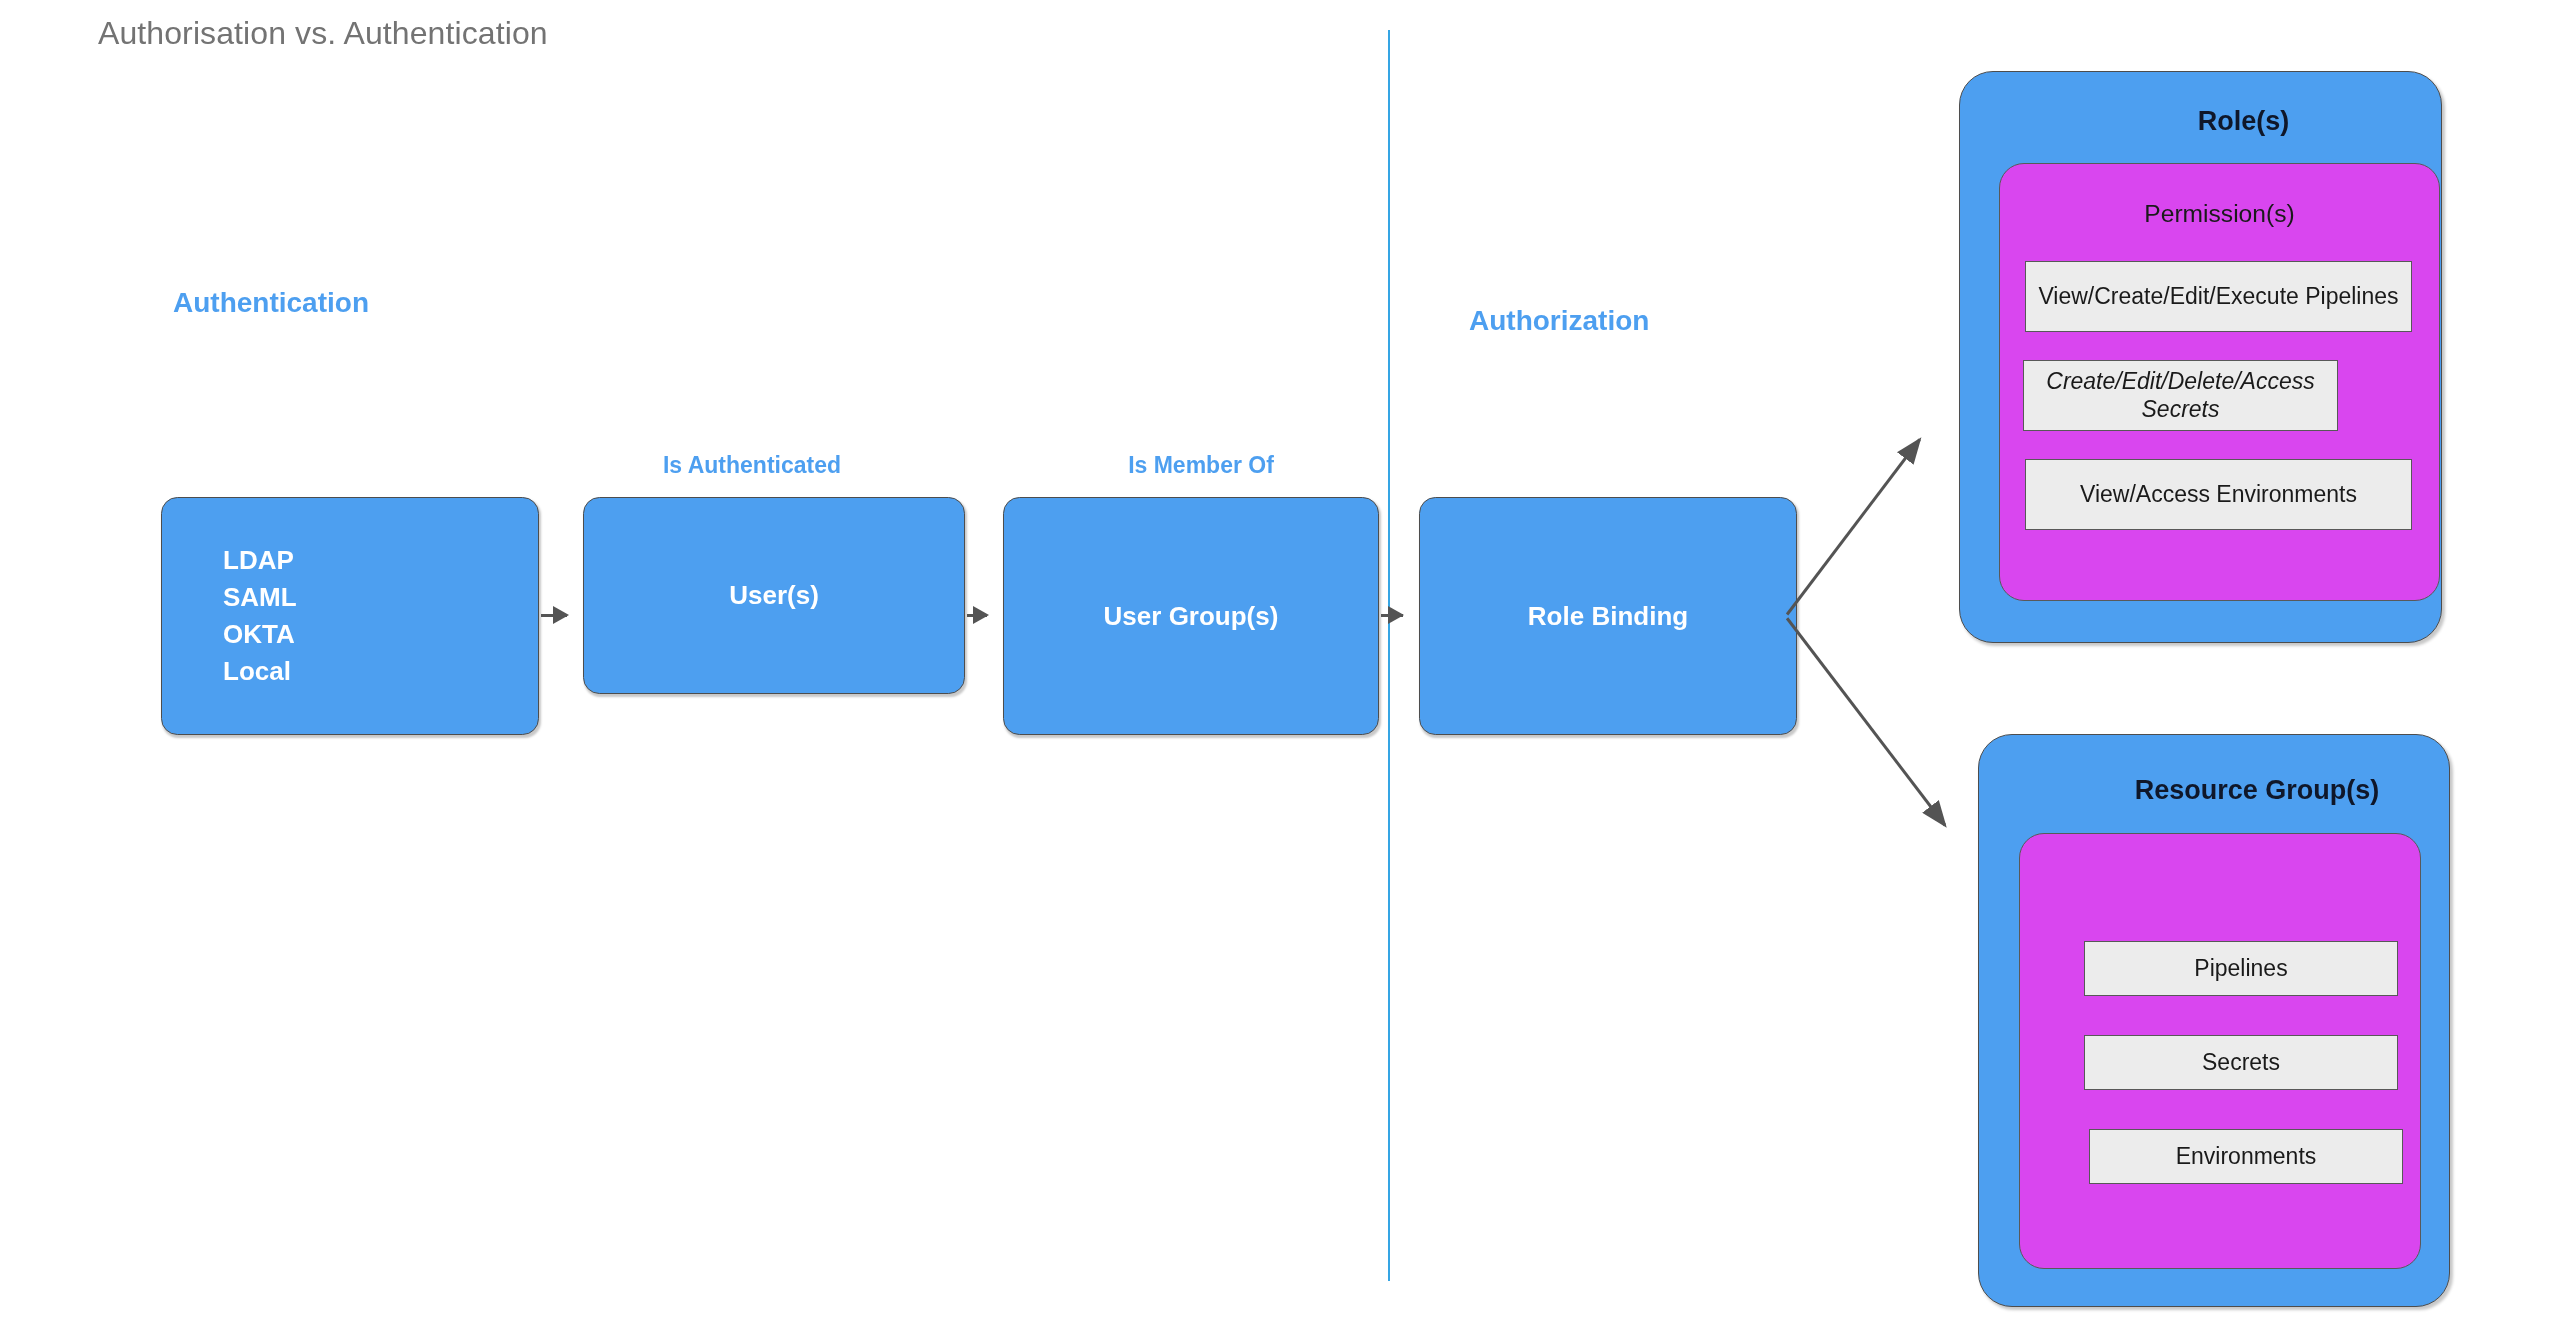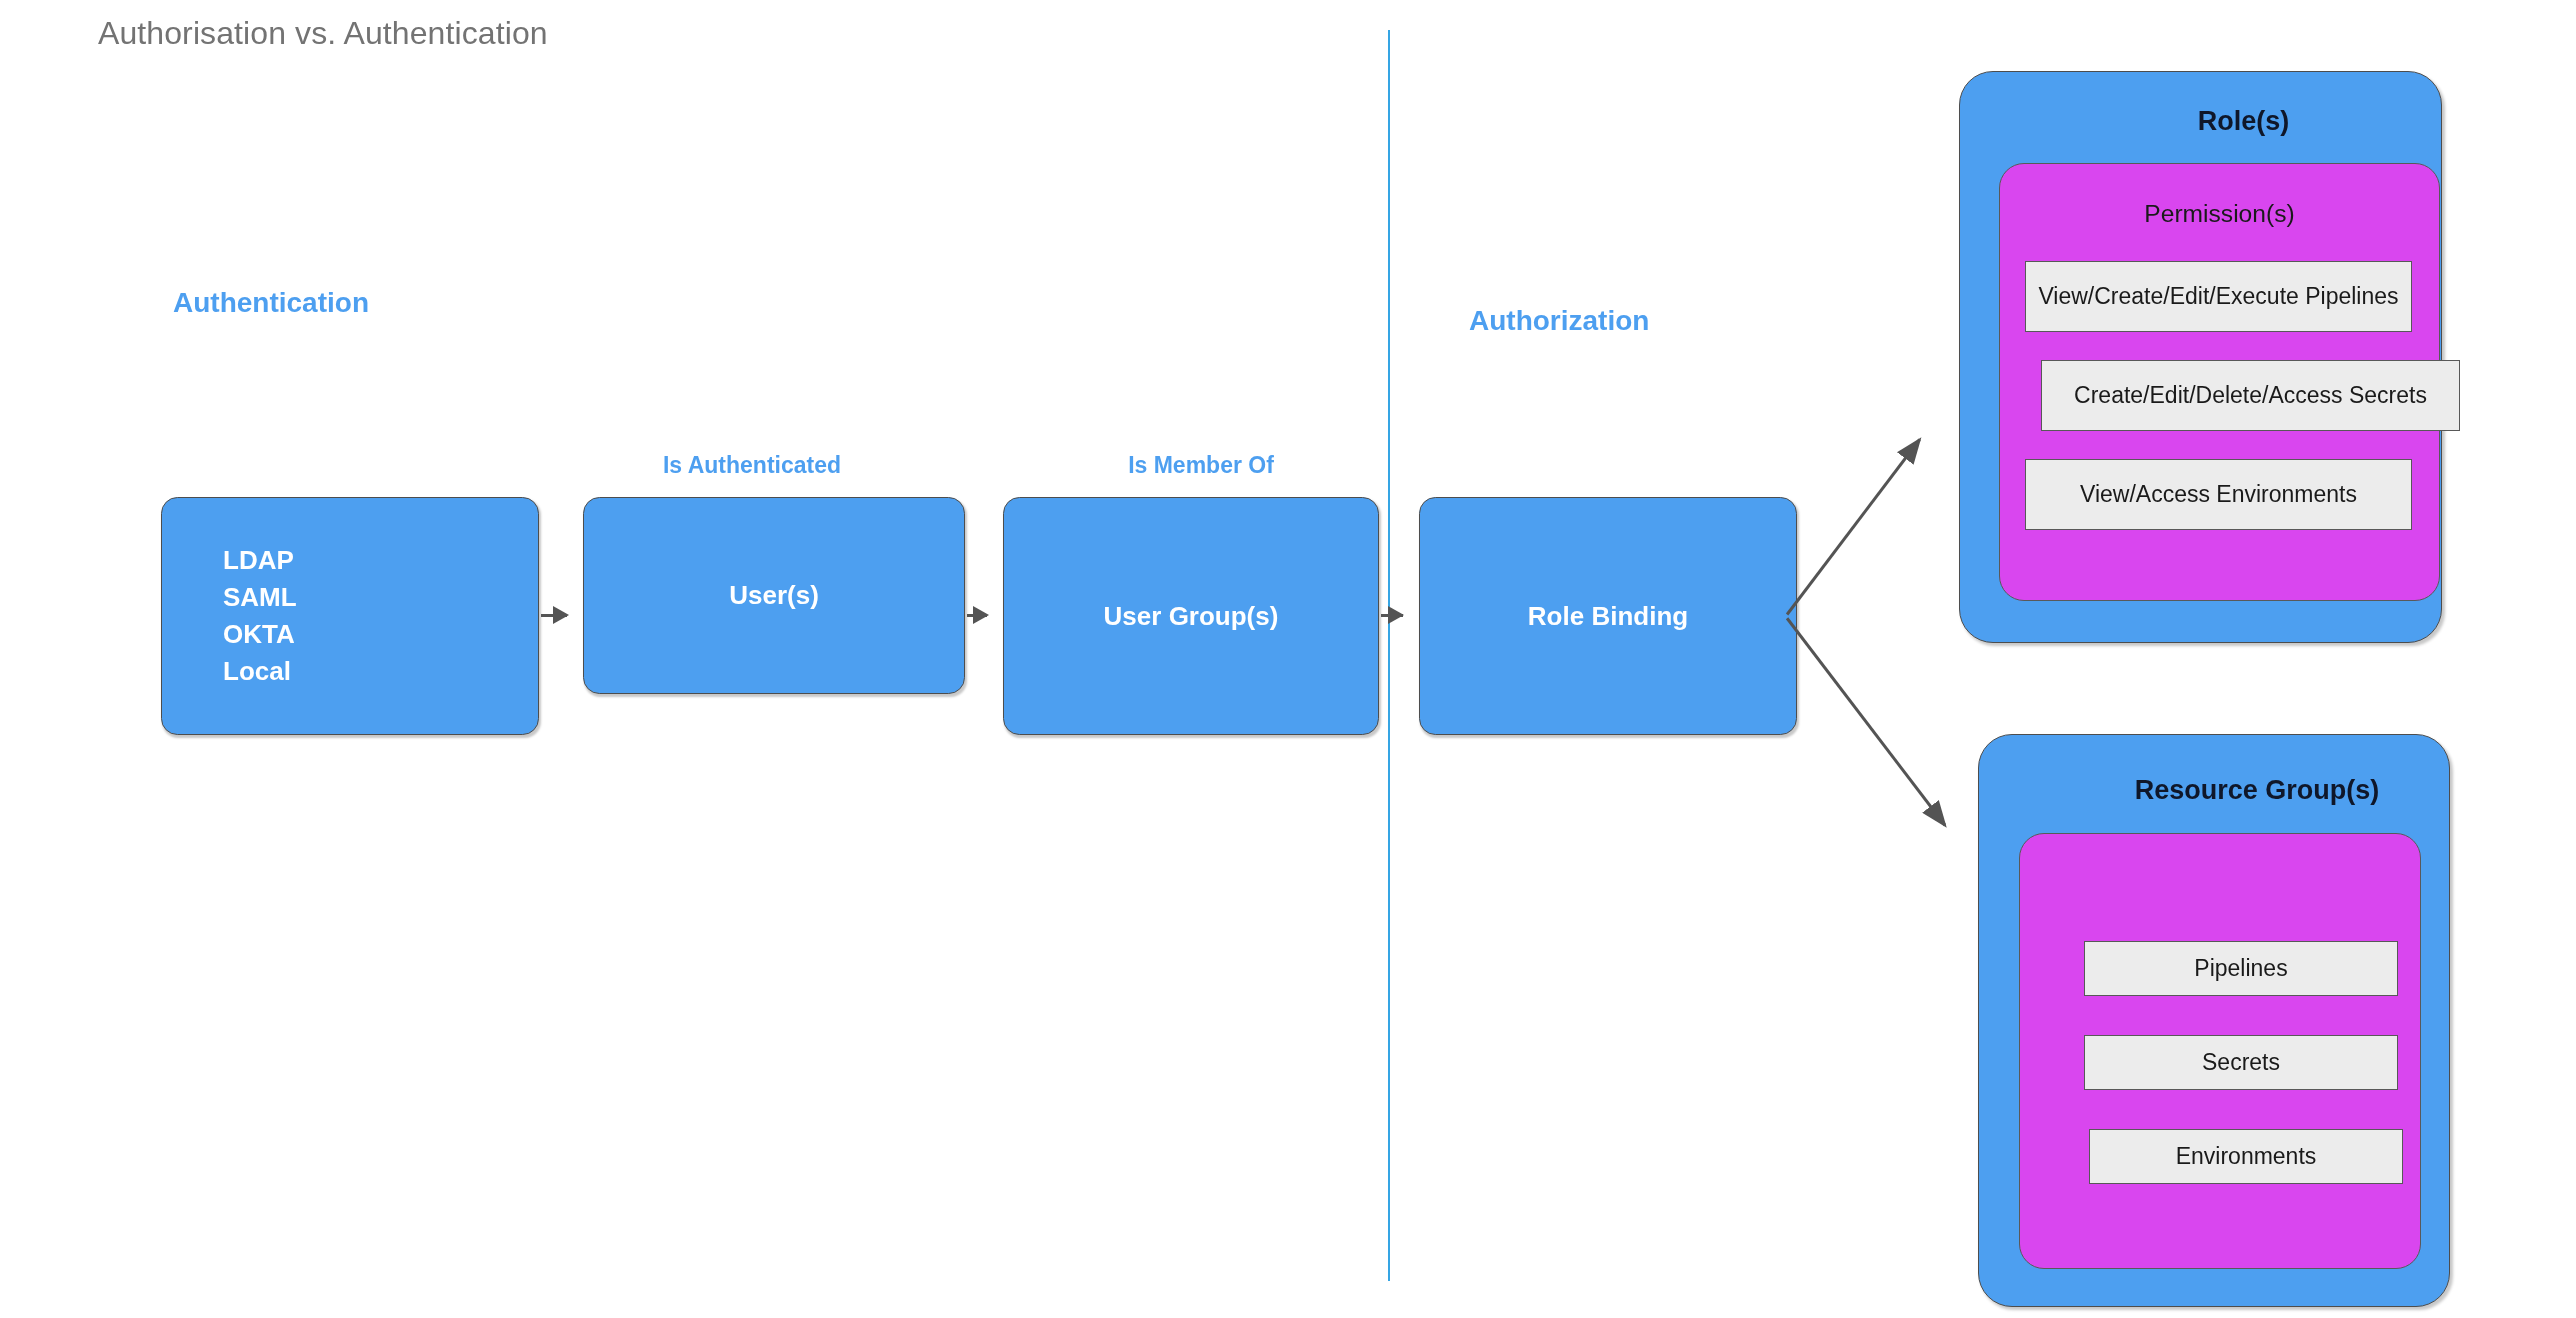--- a/index.html
+++ b/index.html
@@ -176,21 +176,21 @@
     align-items: center;
     justify-content: center;
     text-align: center;
     font-size: 23px;
     color: #1a1a1a;
     line-height: 1.18;
     margin-top: 28px;
   }
   
   .perm-1 { left: 25px; top: 69px;  width: 387px; height: 71px; }
-  .perm-2 { left: 41px; top: 168px; width: 419px; height: 71px; }
+  .perm-2 { left: 23px; top: 168px; width: 315px; height: 71px; font-style: italic; }
   .perm-3 { left: 25px; top: 267px; width: 387px; height: 71px; }
   
   .res-1 { left: 64px; top: 79px; width: 314px; height: 55px; }
   .res-2 { left: 64px; top: 173px; width: 314px; height: 55px; }
   .res-3 { left: 69px; top: 267px; width: 314px; height: 55px; }
 </style>
 </head>
 <body>
 
 <div id="canvas">

